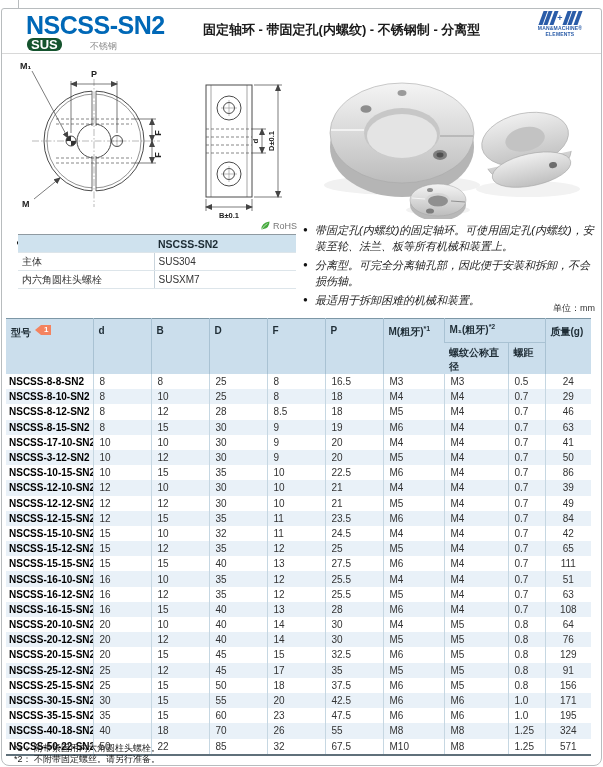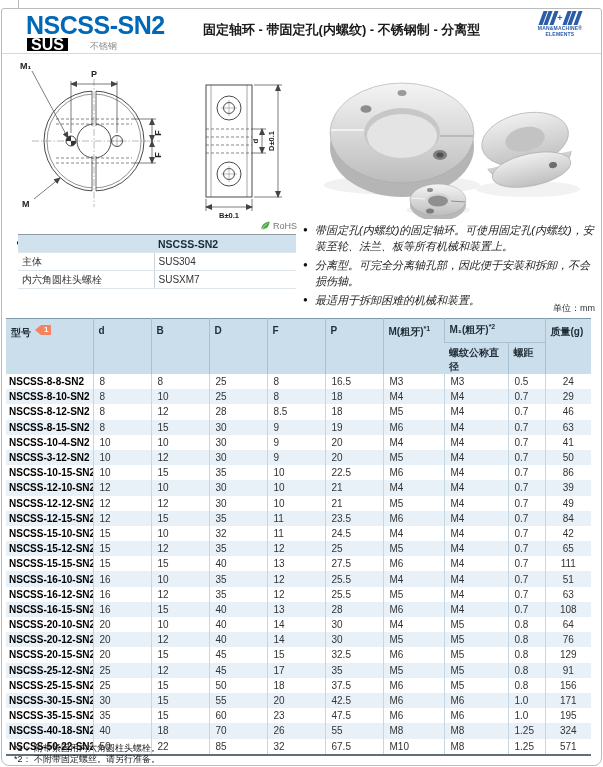--- a/index.html
+++ b/index.html
@@ -5,22 +5,22 @@
   html,body{margin:0;padding:0;background:#fff;}
   .page{position:relative;width:603px;height:767px;background:#fff;overflow:hidden;
         font-family:"Liberation Sans","DejaVu Sans",sans-serif;color:#222;}
   .card-border{position:absolute;left:1px;top:8px;width:599px;height:756px;
         border:1px solid #b8bcbe;border-radius:3px 3px 8px 8px;pointer-events:none;}
   .card-tick{position:absolute;left:18px;top:0;width:1px;height:9px;background:#b8bcbe;}
 
   
   .title{position:absolute;left:26px;top:11px;font-size:25px;font-weight:bold;color:#0068b7;letter-spacing:-0.5px;}
   .subtitle{position:absolute;left:203px;top:21px;font-size:13px;font-weight:bold;color:#1a1a1a;}
-  .sus-badge{position:absolute;left:27px;top:38px;background:#000000;color:#fff;font-size:16px;
-        font-weight:bold;padding:1px 4px;line-height:11px;}
+  .sus-badge{position:absolute;left:27px;top:38px;background:#14532d;color:#fff;font-size:13px;
+        font-weight:bold;padding:1px 4px;line-height:11px;border-radius:6px;}
   .sus-label{position:absolute;left:62px;top:40px;font-size:9px;color:#8a8a8a;margin-left:28px;}
   .hdr-rule{position:absolute;left:2px;top:53px;width:599px;height:1px;background:#d8d8d8;}
 
   
   .logo{position:absolute;right:14px;top:10px;width:58px;text-align:center;}
   .logo-bars{display:flex;justify-content:center;align-items:flex-end;height:15px;}
   .logo-bar{width:3.5px;height:14px;background:#2a5ca8;transform:skewX(-20deg);margin:0 1px;}
   .logo-plus{color:#2a5ca8;font-weight:bold;font-size:9px;margin:0 1px;line-height:14px;}
   .logo-text{font-size:5px;font-weight:bold;color:#2a5ca8;line-height:6px;letter-spacing:0.2px;}
 
@@ -376,21 +376,21 @@
           <td>15</td>
           <td>30</td>
           <td>9</td>
           <td>19</td>
           <td>M6</td>
           <td>M4</td>
           <td>0.7</td>
           <td class="mass">63</td>
         </tr>
         <tr>
-          <td class="model">NSCSS-10-4-SN2</td>
+          <td class="model">NSCSS-17-10-SN2</td>
           <td>10</td>
           <td>10</td>
           <td>30</td>
           <td>9</td>
           <td>20</td>
           <td>M4</td>
           <td>M4</td>
           <td>0.7</td>
           <td class="mass">41</td>
         </tr>

